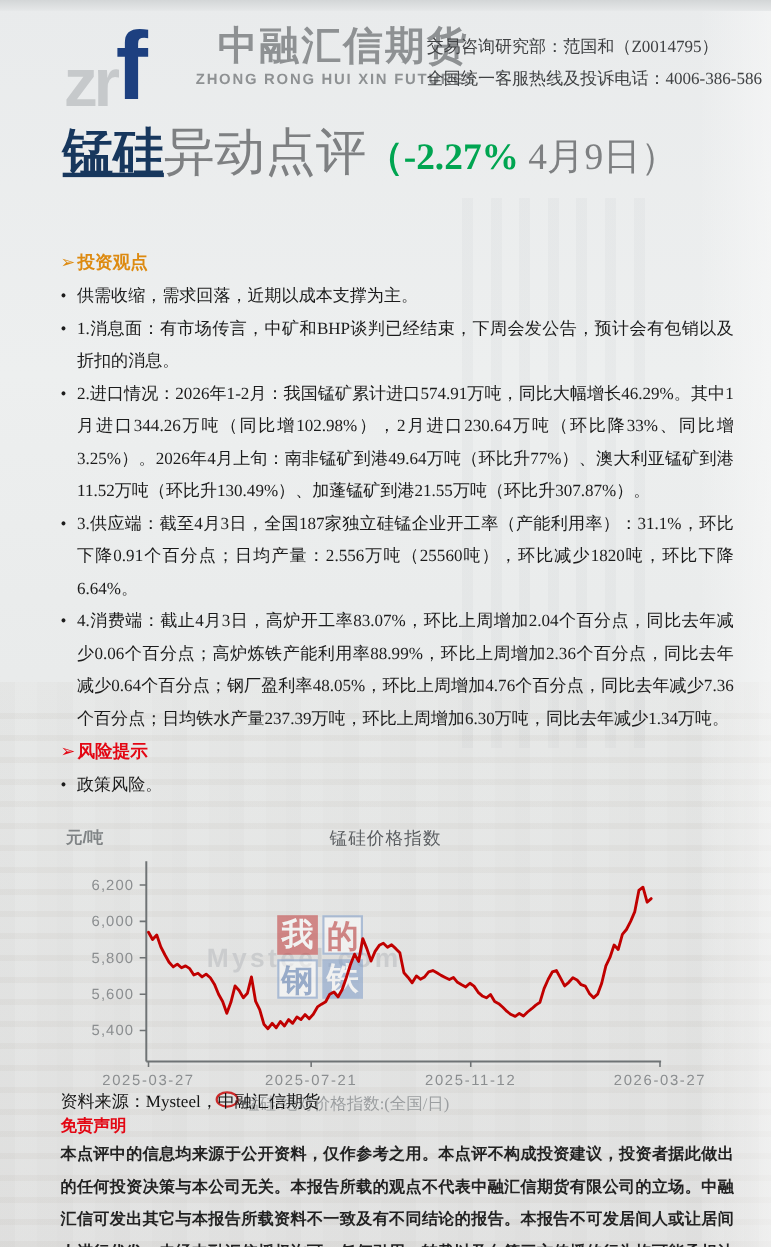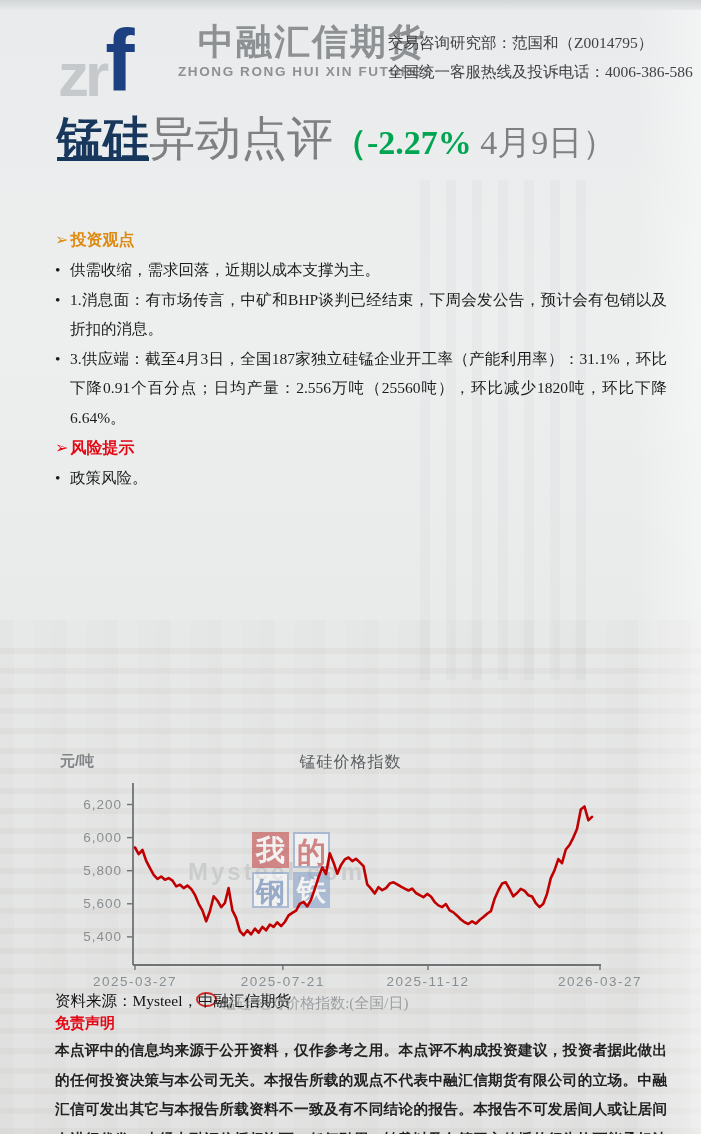--- a/index.html
+++ b/index.html
@@ -98,21 +98,23 @@
       <div>全国统一客服热线及投诉电话：4006-386-586</div>
     </div>
   </div>
 
   <div class="title"><span class="t1">锰硅</span><span class="t2">异动点评</span><span class="t3">（-2.27%</span><span class="t4">  4月9日）</span></div>
 
   <div class="content">
     <div class="sec orange"><span class="arrow">➢</span><span>投资观点</span></div>
     <div class="bullet">供需收缩，需求回落，近期以成本支撑为主。</div>
     <div class="bullet">1.消息面：有市场传言，中矿和BHP谈判已经结束，下周会发公告，预计会有包销以及折扣的消息。</div>
+    <div class="bullet">2.进口情况：2026年1-2月：我国锰矿累计进口574.91万吨，同比大幅增长46.29%。其中1月进口344.26万吨（同比增102.98%），2月进口230.64万吨（环比降33%、同比增3.25%）。2026年4月上旬：南非锰矿到港49.64万吨（环比升77%）、澳大利亚锰矿到港11.52万吨（环比升130.49%）、加蓬锰矿到港21.55万吨（环比升307.87%）。</div>
     <div class="bullet">3.供应端：截至4月3日，全国187家独立硅锰企业开工率（产能利用率）：31.1%，环比下降0.91个百分点；日均产量：2.556万吨（25560吨），环比减少1820吨，环比下降6.64%。</div>
+    <div class="bullet">4.消费端：截止4月3日，高炉开工率83.07%，环比上周增加2.04个百分点，同比去年减少0.06个百分点；高炉炼铁产能利用率88.99%，环比上周增加2.36个百分点，同比去年减少0.64个百分点；钢厂盈利率48.05%，环比上周增加4.76个百分点，同比去年减少7.36个百分点；日均铁水产量237.39万吨，环比上周增加6.30万吨，同比去年减少1.34万吨。</div>
     <div class="sec red"><span class="arrow">➢</span><span>风险提示</span></div>
     <div class="bullet">政策风险。</div>
   </div>
 
   <div class="chart-wrap">
     <div class="chart-ylabel">元/吨</div>
     <div class="chart-title">锰硅价格指数</div>
     <div class="wm-domain">Mysteel.com</div>
     <div class="wm">
       <div class="sq s1">我</div>

